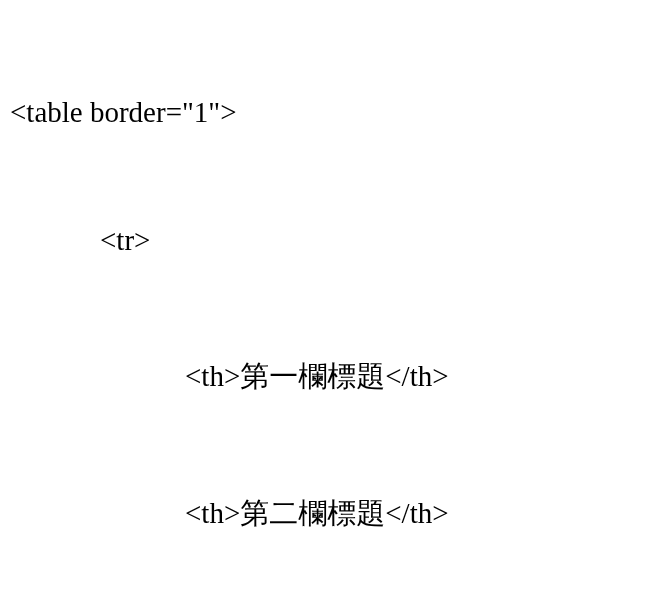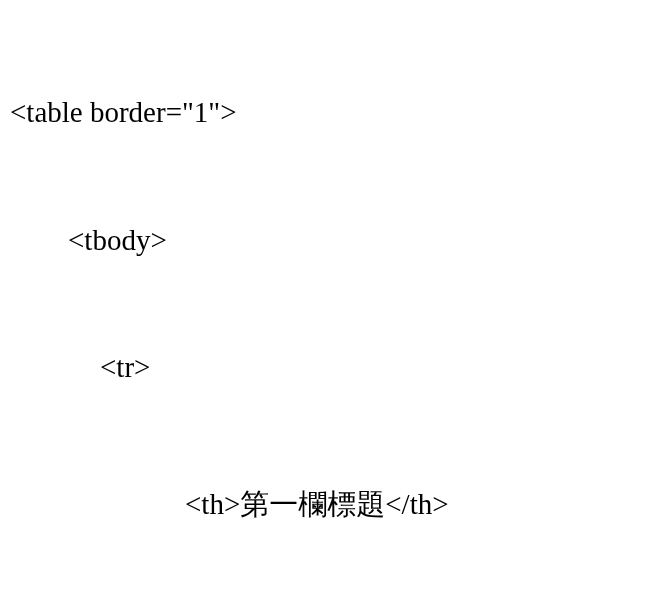--- a/index.html
+++ b/index.html
@@ -28,21 +28,20 @@
     .ind-0 { padding-left: 0px; }
     .ind-1 { padding-left: 58px; }
     .ind-2 { padding-left: 90px; }
     .ind-3 { padding-left: 175px; margin-top: 9px; }
   </style>
 </head>
 <body>
 
 <div class="code-page">
   <div class="line ind-0">&lt;table border="1"&gt;</div>
-  <div class="line ind-1">&lt;tbody&gt;</div>
   <div class="line ind-2">&lt;tr&gt;</div>
   <div class="line ind-3">&lt;th&gt;第一欄標題&lt;/th&gt;</div>
   <div class="line ind-3">&lt;th&gt;第二欄標題&lt;/th&gt;</div>
   
   
   
   
   
   
   

